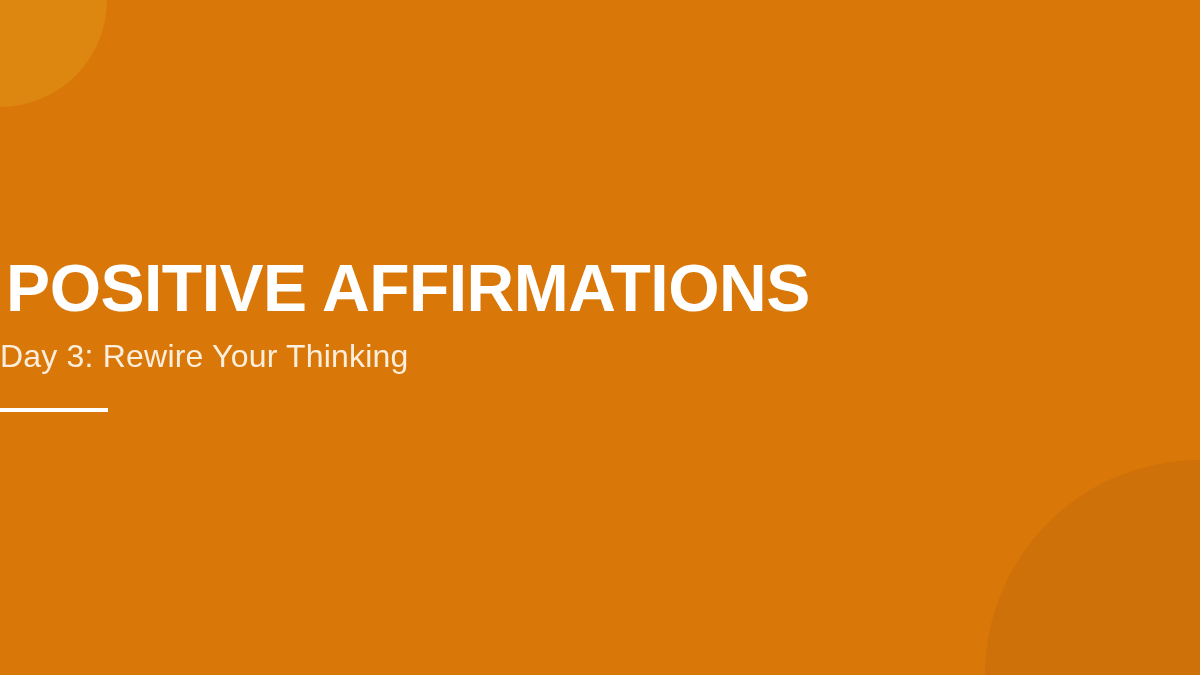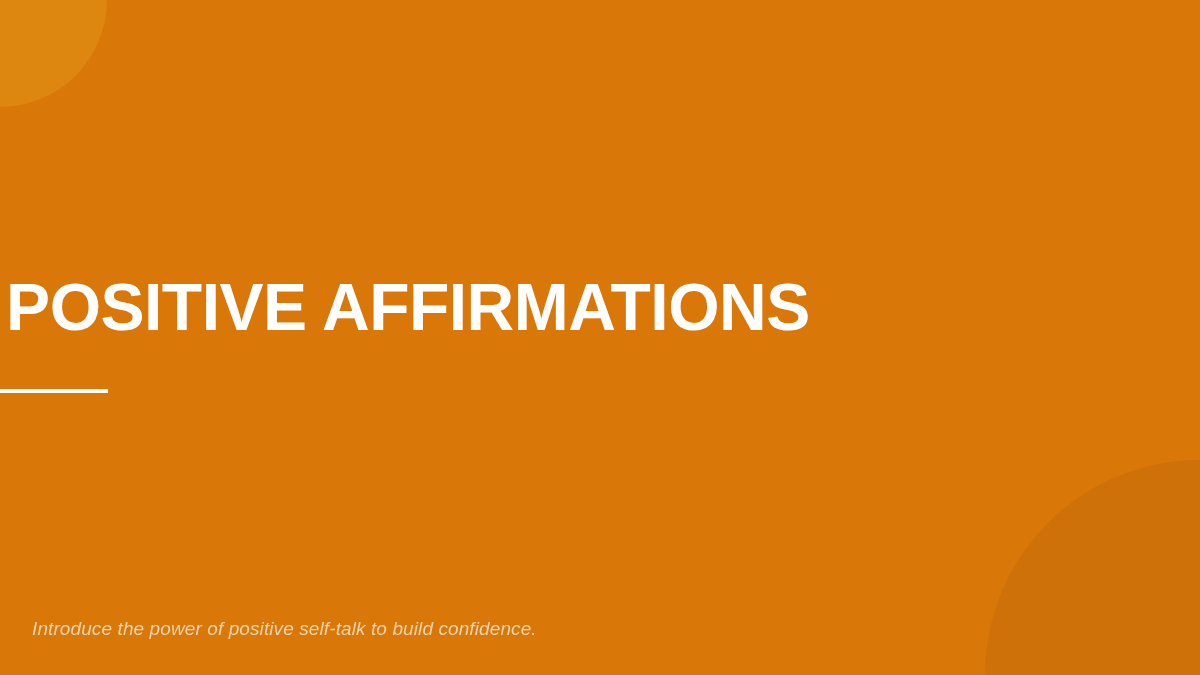--- a/index.html
+++ b/index.html
@@ -109,19 +109,19 @@
 
 <div class="slide">
 
   <div class="blob blob-top-left"></div>
 
   <div class="blob blob-bottom-right"></div>
 
   <div class="center-stack">
     <h1 class="slide-title">POSITIVE AFFIRMATIONS</h1>
 
+    <p class="slide-subtitle">Day 3: Rewire Your Thinking</p>
 
     <hr class="title-divider">
   </div>
 
-  <p class="footer-note">Introduce the power of positive self-talk to build confidence.</p>
 
 </div>
 
 </body></html>

